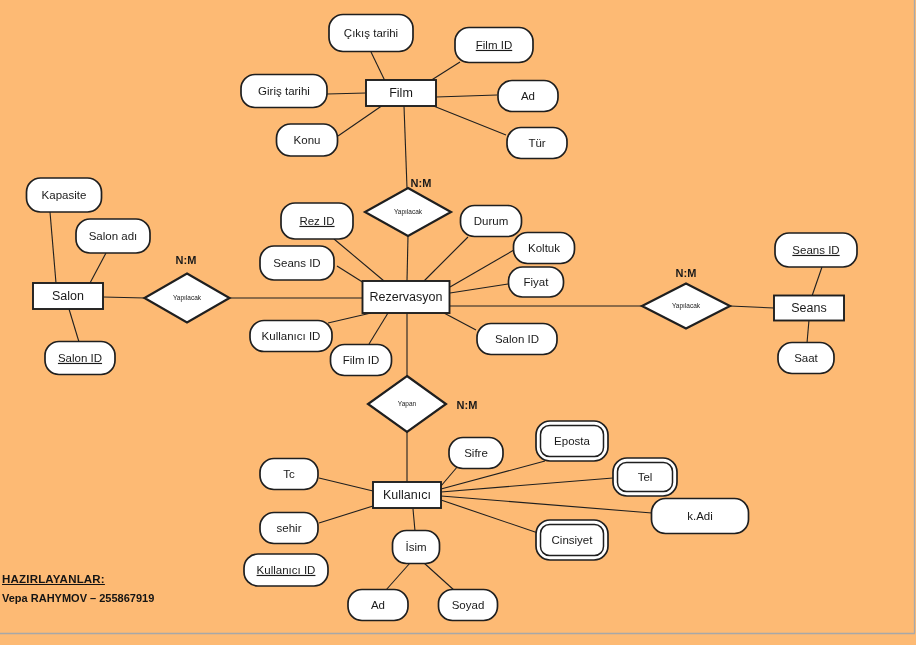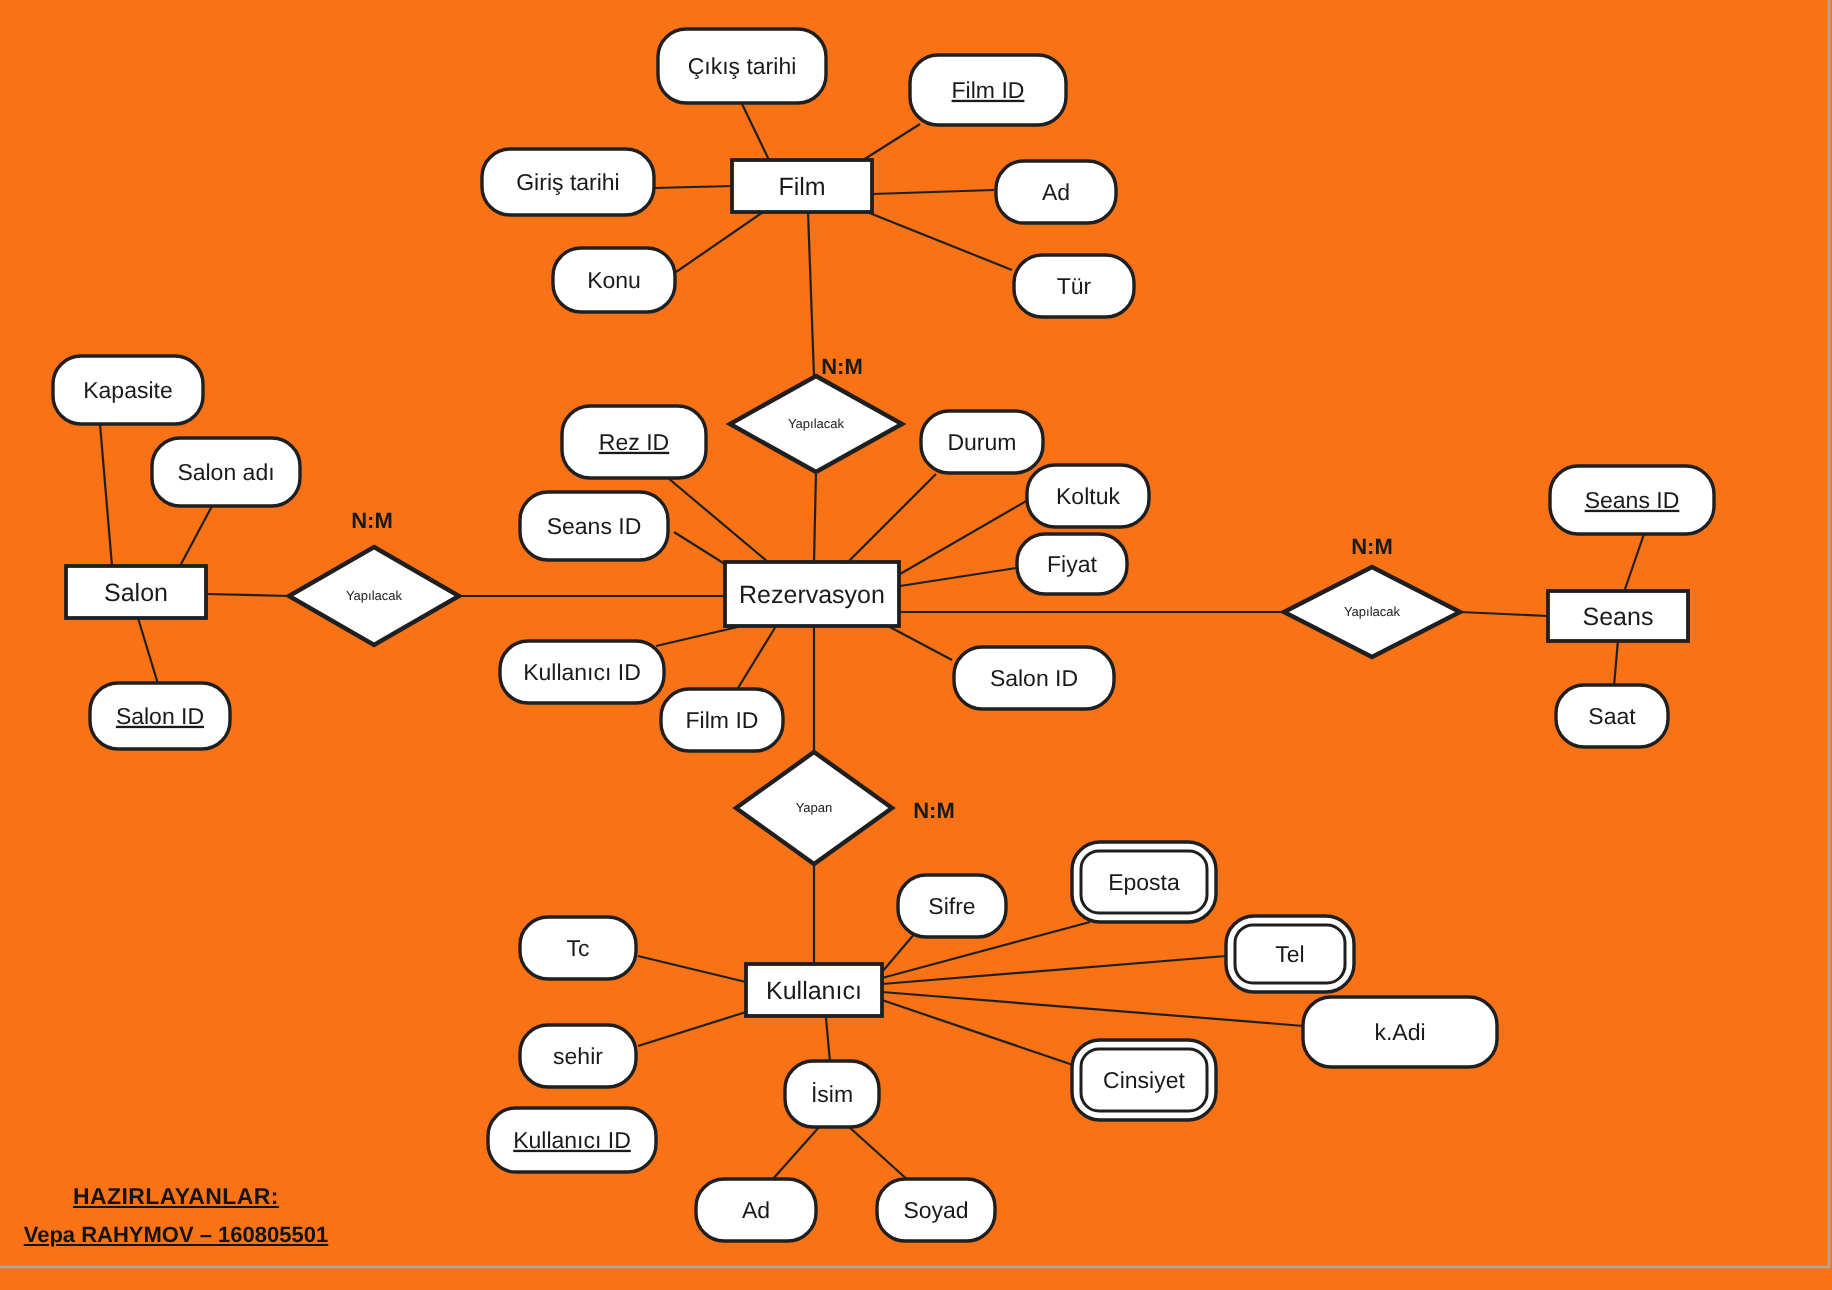--- a/index.html
+++ b/index.html
@@ -1,21 +1,21 @@
 <!DOCTYPE html>
 <html><head>
 <meta charset="utf-8">
 <style>
   html,body{margin:0;padding:0;background:#ffffff;}
-  .page{position:relative;width:916px;height:645px;background:#f97316;overflow:hidden;
+  .page{position:relative;width:916px;height:645px;background:#fdba74;overflow:hidden;
         font-family:"Liberation Sans",sans-serif;}
   svg{position:absolute;left:0;top:0;}
   svg text{font-family:"Liberation Sans",sans-serif;}
-  .footer{position:absolute;left:2px;top:590px;width:172px;text-align:center;
-          color:#141414;font-weight:bold;font-size:11px;line-height:19px;text-decoration:underline;}
+  .footer{position:absolute;left:2px;top:570px;width:172px;
+          color:#141414;font-weight:bold;font-size:11px;line-height:19px;}
   .footer-heading{font-size:11.5px;text-decoration:underline;letter-spacing:.2px;}
 </style>
 </head>
 <body>
 
 <div class="page">
   <svg id="diagram" width="916" height="645" viewBox="0 0 916 645">
       <line x1="371" y1="52" x2="385" y2="81" stroke="#1f1f1f" stroke-width="1.1"></line>
       <line x1="460" y1="62" x2="430" y2="81" stroke="#1f1f1f" stroke-width="1.1"></line>
       <line x1="327" y1="94" x2="366" y2="93" stroke="#1f1f1f" stroke-width="1.1"></line>
@@ -214,15 +214,15 @@
         <rect x="438.5" y="589.5" width="59" height="31" rx="14" ry="14" fill="#fff" stroke="#1f1f1f" stroke-width="1.7"></rect>
         <text x="468" y="608.91" text-anchor="middle" font-size="11.5" fill="#1a1a1a">Soyad</text>
       </g>
       <text x="421" y="187" text-anchor="middle" font-size="11" font-weight="bold" fill="#1a1a1a">N:M</text>
       <text x="186" y="264" text-anchor="middle" font-size="11" font-weight="bold" fill="#1a1a1a">N:M</text>
       <text x="686" y="277" text-anchor="middle" font-size="11" font-weight="bold" fill="#1a1a1a">N:M</text>
       <text x="467" y="409" text-anchor="middle" font-size="11" font-weight="bold" fill="#1a1a1a">N:M</text>
     </svg>
   <div class="footer">
     <div class="footer-heading">HAZIRLAYANLAR:</div>
-    <div class="footer-line">Vepa RAHYMOV – 160805501</div>
+    <div class="footer-line">Vepa RAHYMOV – 255867919</div>
   </div>
 </div>
 
 </body></html>

